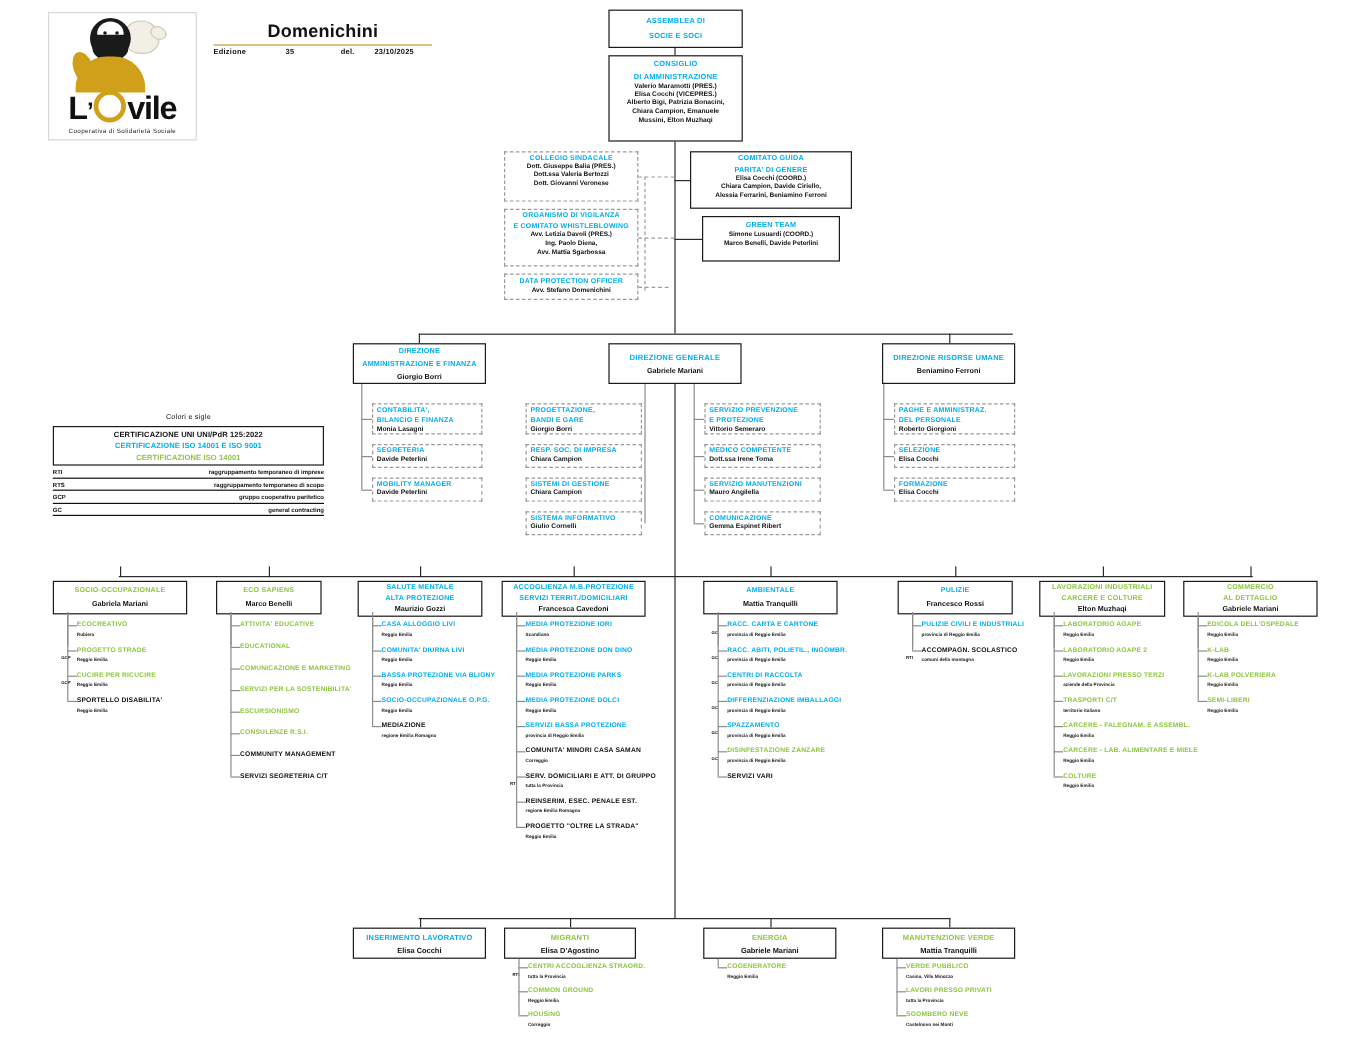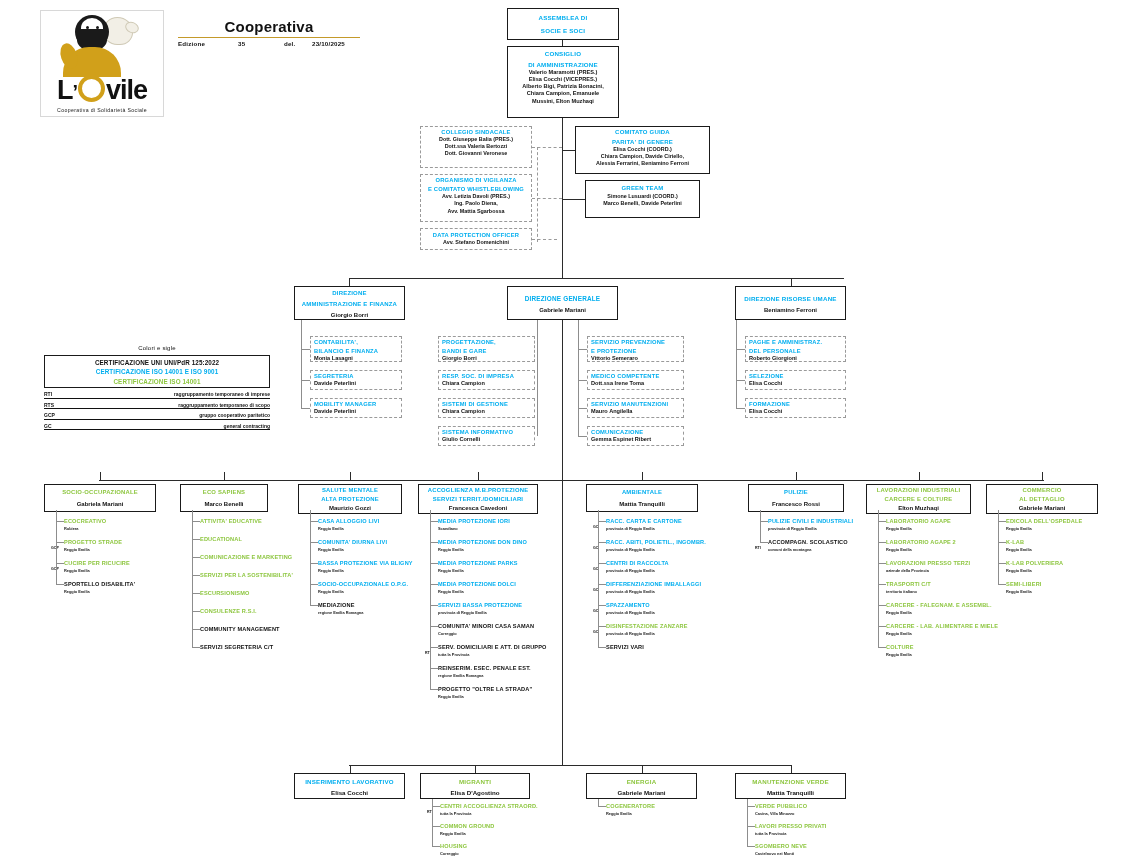--- a/index.html
+++ b/index.html
@@ -80,21 +80,21 @@
     <div class="logo-eye" style="left:45px"></div>
     <div class="logo-eye" style="left:55px"></div>
     <div class="logo-body"></div>
     <div class="logo-arm"></div>
   </div>
   <div id="logo-word">L<span style="font-size:20px">’</span><span class="o-ring"></span>vile</div>
   <div id="logo-sub">Cooperativa di Solidarietà Sociale</div>
 </div>
 
 <div class="abs" id="title-block">
-  <div id="doc-title">Cooperativa</div>
+  <div id="doc-title">Domenichini</div>
   <div id="title-rule"></div>
   <div id="title-meta">
     <span class="m1">Edizione</span>
     <span class="m2">35</span>
     <span class="m3">del.</span>
     <span>23/10/2025</span>
   </div>
 </div>
 
 <div class="abs" id="legend">

